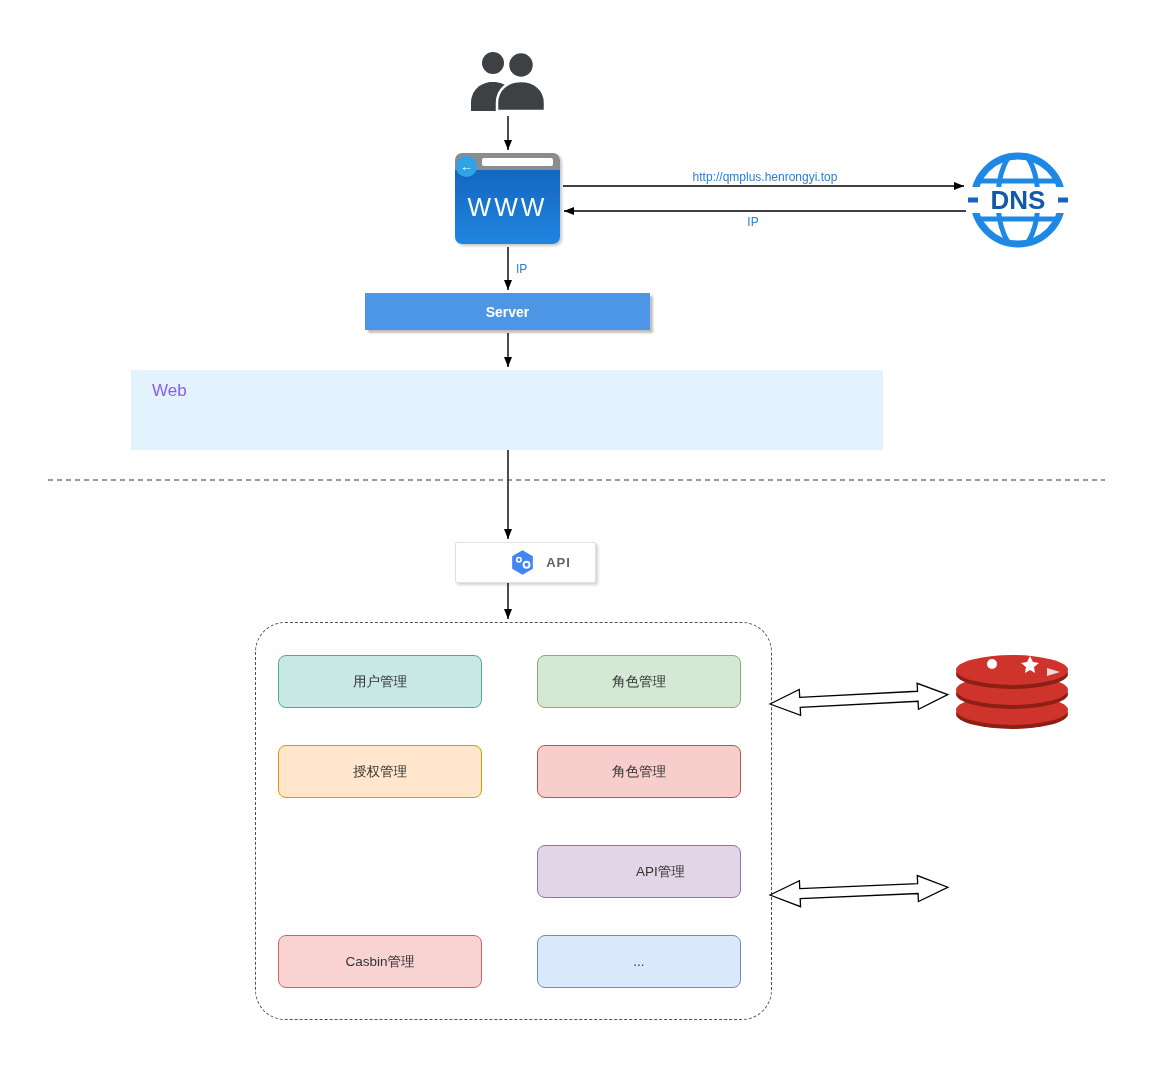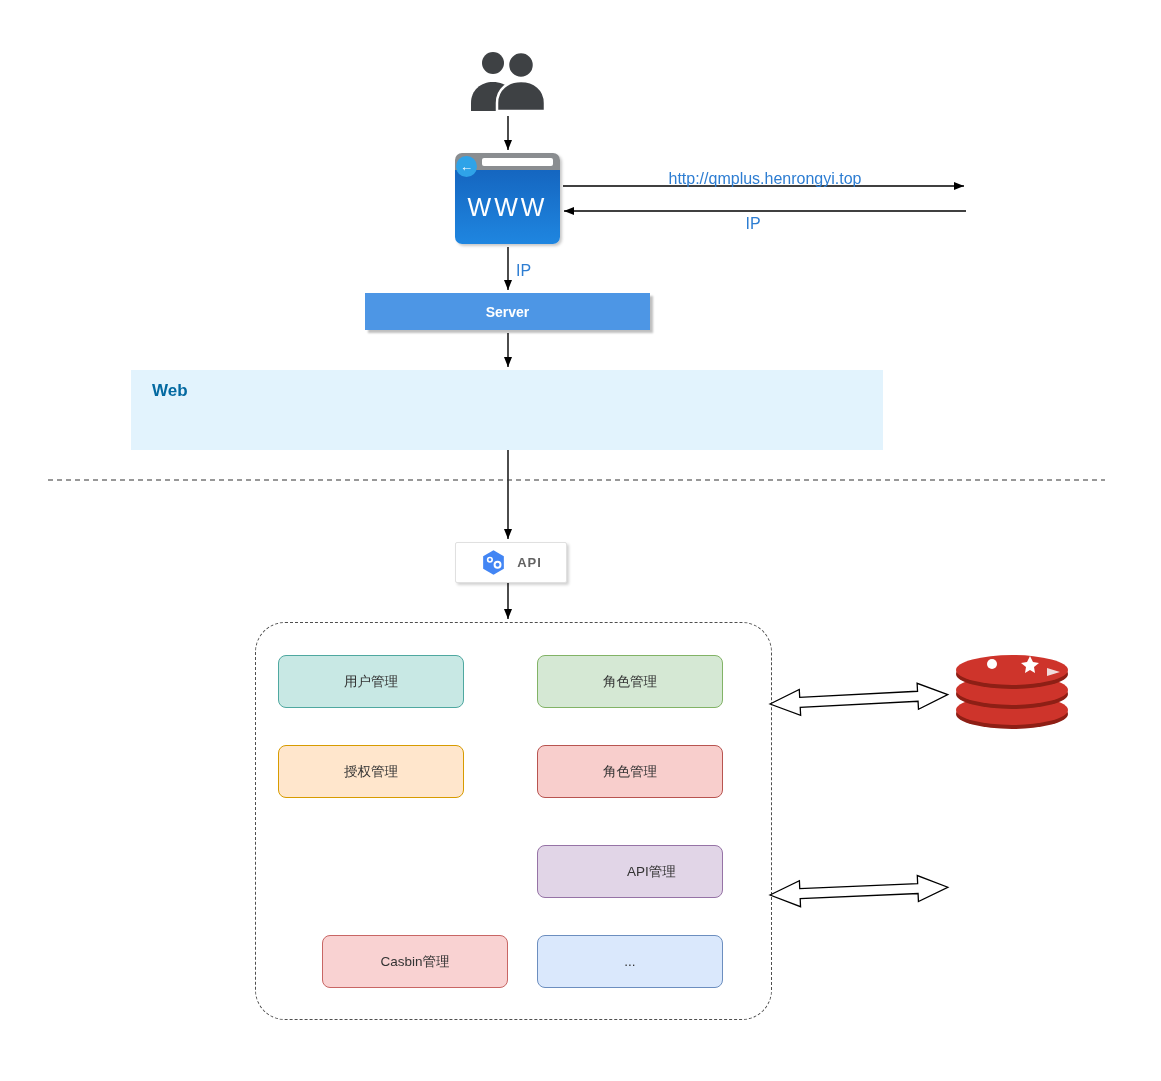--- a/index.html
+++ b/index.html
@@ -1,21 +1,21 @@
 <!DOCTYPE html>
 <html><head>
 <meta charset="utf-8">
 <style>
   html,body{margin:0;padding:0;background:#fff;}
   body{font-family:"Liberation Sans","DejaVu Sans",sans-serif;}
   .canvas{position:relative;width:1161px;height:1081px;background:#fff;overflow:hidden;}
 
   
   .region{position:absolute;z-index:1;}
-  .region-label{position:absolute;left:21px;top:11px;font-weight:bold;font-size:17px;color:#0369a1;}
+  .region-label{position:absolute;left:21px;top:11px;font-weight:normal;font-size:17px;color:#8b5cf6;}
   .region-web{left:131px;top:370px;width:752px;height:80px;background:#E2F3FD;}
   .region-server{left:133px;top:508px;width:753px;height:520px;background:#F4F4F4;}
 
   
   .users{position:absolute;left:470px;top:50px;width:76px;height:62px;z-index:2;}
 
   
   .browser{position:absolute;left:455px;top:153px;width:105px;height:91px;z-index:2;border-radius:7px;box-shadow:2px 2px 3px rgba(0,0,0,.22);}
   .browser-bar{position:absolute;left:0;top:0;right:0;height:17px;background:#8A8D90;border-radius:7px 7px 0 0;}
   .browser-addr{position:absolute;left:27px;top:5px;right:7px;height:8px;background:#fff;border-radius:2px;}
@@ -23,38 +23,38 @@
   .browser-body{position:absolute;left:0;top:17px;right:0;bottom:0;background:linear-gradient(180deg,#1566C0,#1F86E0);border-radius:0 0 7px 7px;display:flex;align-items:center;justify-content:center;}
   .browser-www{color:#fff;font-size:25px;letter-spacing:3px;}
 
   
   .dns{position:absolute;left:968px;top:150px;width:100px;height:100px;z-index:2;}
 
   
   .nginx{position:absolute;left:365px;top:293px;width:285px;height:37px;background:#4D96E5;color:#fff;font-weight:bold;font-size:14px;display:flex;align-items:center;justify-content:center;z-index:2;box-shadow:3px 3px 2px rgba(0,0,0,.25);}
 
   
-  .api{position:absolute;left:455px;top:542px;width:110px;height:39px;background:#fff;border:1px solid #E0E0E0;border-radius:2px;box-shadow:2px 2px 3px rgba(0,0,0,.18);display:flex;align-items:center;justify-content:center;gap:10px;z-index:2;}
+  .api{position:absolute;left:455px;top:542px;width:110px;height:39px;background:#fff;border:1px solid #E0E0E0;border-radius:2px;box-shadow:2px 2px 3px rgba(0,0,0,.18);display:flex;align-items:center;justify-content:center;gap:10px;z-index:2;padding-left:29px;}
   .api-label{font-size:13px;font-weight:bold;color:#636363;letter-spacing:1px;}
 
   
   .module-group{position:absolute;left:255px;top:622px;width:515px;height:396px;border:1.6px dashed #4f4f4f;border-radius:30px;z-index:2;}
-  .module{position:absolute;width:186px;height:53px;border:1.3px solid #999;border-radius:8px;display:flex;align-items:center;justify-content:center;font-size:13.5px;color:#333;box-sizing:border-box;}
+  .module{position:absolute;width:204px;height:53px;border:1.3px solid #999;border-radius:8px;display:flex;align-items:center;justify-content:center;font-size:13.5px;color:#333;box-sizing:border-box;}
   .m0{left:22px;top:32px}.m1{left:281px;top:32px}
   .m2{left:22px;top:122px}.m3{left:281px;top:122px}
   .m4{left:22px;top:222px}.m5{left:281px;top:222px}
   .m6{left:22px;top:312px}.m7{left:281px;top:312px}
 
   
   .redis{position:absolute;left:950px;top:648px;width:124px;height:84px;z-index:2;}
   .sql{position:absolute;left:952px;top:832px;width:104px;height:132px;z-index:2;}
 
   
   .wires{position:absolute;left:0;top:0;z-index:3;pointer-events:none;}
-  .edge-label{position:absolute;z-index:4;color:#2D7DD2;font-size:16px;}
+  .edge-label{position:absolute;z-index:4;color:#2D7DD2;font-size:12px;}
   .url-label{left:640px;top:170px;width:250px;text-align:center;}
   .ip-dns{left:700px;top:215px;width:106px;text-align:center;}
   .ip-nginx{left:516px;top:262px;}
 </style>
 </head>
 <body>
 
 <div class="canvas">
 
   <div class="region region-web">
@@ -75,20 +75,39 @@
   <div class="browser">
     <div class="browser-back">←</div>
     <div class="browser-bar">
       <div class="browser-addr"></div>
     </div>
     <div class="browser-body">
       <div class="browser-www">WWW</div>
     </div>
   </div>
 
+  <div class="dns">
+    <svg viewBox="0 0 100 100" width="100" height="100">
+      <defs>
+          <clipPath id="dnsclip">
+            <circle cx="50" cy="50" r="44"></circle>
+          </clipPath>
+        </defs>
+      <circle cx="50" cy="50" r="44" fill="#fff" stroke="#1E88E5" stroke-width="7"></circle>
+      <g clip-path="url(#dnsclip)" stroke="#1E88E5" stroke-width="5" fill="none">
+        <ellipse cx="50" cy="50" rx="20" ry="48"></ellipse>
+        <line x1="2" y1="31" x2="98" y2="31"></line>
+        <line x1="2" y1="69" x2="98" y2="69"></line>
+      </g>
+      <rect x="2" y="37" width="96" height="26" fill="#fff"></rect>
+      <line x1="0" y1="50" x2="10" y2="50" stroke="#1565C0" stroke-width="5"></line>
+      <line x1="90" y1="50" x2="100" y2="50" stroke="#1565C0" stroke-width="5"></line>
+      <text x="50" y="59" text-anchor="middle" font-size="26" font-weight="bold" fill="#1259A8">DNS</text>
+    </svg>
+  </div>
 
   <div class="nginx">Server</div>
 
   <div class="api">
     <svg viewBox="0 0 30 30" width="27" height="27">
       <polygon points="15,1.5 26.5,8 26.5,22 15,28.5 3.5,22 3.5,8" fill="#4285F4"></polygon>
       <circle cx="11" cy="12" r="3.4" fill="#fff"></circle>
       <circle cx="11" cy="12" r="1.6" fill="#4285F4"></circle>
       <circle cx="19.5" cy="17.5" r="4.4" fill="#fff"></circle>
       <circle cx="19.5" cy="17.5" r="2.2" fill="#4285F4"></circle>
@@ -105,21 +124,21 @@
     </div>
     <div class="module m2" style="background: rgb(255, 230, 204); border-color: rgb(215, 155, 0);">
       <span>授权管理</span>
     </div>
     <div class="module m3" style="background: rgb(248, 206, 204); border-color: rgb(184, 84, 80);">
       <span>角色管理</span>
     </div>
     <div class="module m5" style="background: rgb(225, 213, 231); border-color: rgb(150, 115, 166); padding-left: 43px;">
       <span>API管理</span>
     </div>
-    <div class="module m6" style="background: rgb(249, 210, 210); border-color: rgb(200, 102, 100); margin-left: 44px;">
+    <div class="module m6" style="background: rgb(249, 210, 210); border-color: rgb(200, 102, 100);">
       <span>Casbin管理</span>
     </div>
     <div class="module m7" style="background: rgb(218, 232, 252); border-color: rgb(108, 142, 191);">
       <span>...</span>
     </div>
   </div>
 
   <div class="redis">
     <svg viewBox="0 0 124 84" width="124" height="84">
       <ellipse cx="62" cy="66" rx="56" ry="15" fill="#8E1F15"></ellipse>

